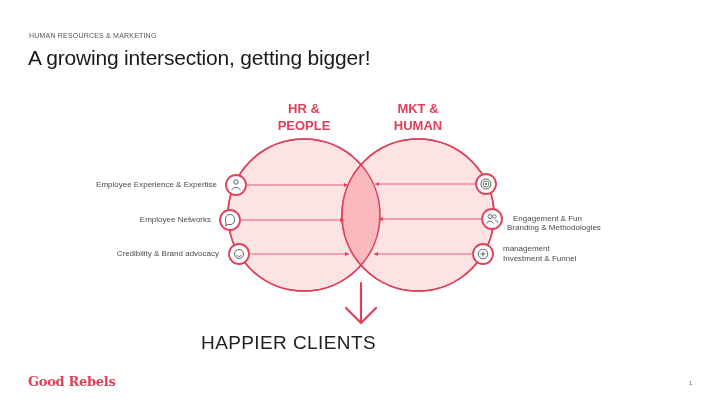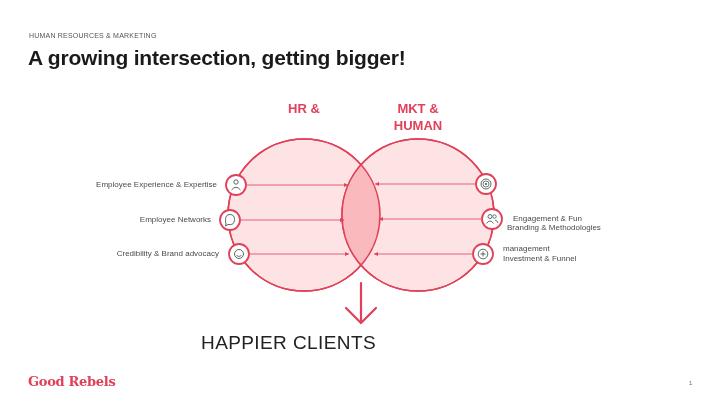--- a/index.html
+++ b/index.html
@@ -1,18 +1,18 @@
 <!DOCTYPE html>
 <html><head>
 <meta charset="utf-8">
 <style>
   html, body { margin: 0; padding: 0; background: #ffffff; }
   body { width: 720px; height: 403px; position: relative; overflow: hidden; font-family: "Liberation Sans", sans-serif; }
   .kicker { position: absolute; left: 29px; top: 32px; font-size: 7px; letter-spacing: 0.2px; color: #555; text-transform: uppercase; }
-  .title { position: absolute; left: 28px; top: 46px; font-size: 21px; font-weight: 700; color: #1a1a1a; letter-spacing: -0.2px; }
+  .title { position: absolute; left: 28px; top: 46px; font-size: 21px; font-weight: 400; color: #1a1a1a; letter-spacing: -0.2px; }
   .circle-label { position: absolute; width: 120px; text-align: center; font-size: 13px; font-weight: 700; color: #e0405a; line-height: 17px; }
   .item-left { position: absolute; font-size: 8px; color: #4a4a4a; text-align: right; width: 190px; }
   .item-right { position: absolute; font-size: 8px; color: #4a4a4a; text-align: left; width: 170px; line-height: 10px; }
   .result { position: absolute; left: 0; width: 577px; top: 332px; text-align: center; font-size: 19px; color: #222; letter-spacing: 0.4px; }
   .logo { position: absolute; left: 28px; top: 374px; font-family: "DejaVu Serif", serif; font-weight: 700; font-size: 13px; color: #e0405a; letter-spacing: -0.3px; }
   .pagenum { position: absolute; left: 689px; top: 380px; font-size: 6px; color: #666; }
   svg.diagram { position: absolute; left: 0; top: 0; }
 </style>
 </head>
 <body>
@@ -90,20 +90,21 @@
   </g>
 
   <g stroke="#e0405a" stroke-width="2.2" fill="none" stroke-linecap="round">
     <line x1="361" y1="283" x2="361" y2="322"></line>
     <path d="M346,308 L361,323 L376,308"></path>
   </g>
 </svg>
 
 <div class="circle-label" style="left:244px; top:100px;">
   <div>HR &amp;</div>
+  <div>PEOPLE</div>
 </div>
 <div class="circle-label" style="left:358px; top:100px;">
   <div>MKT &amp;</div>
   <div>HUMAN</div>
 </div>
 
 <div class="item-left" style="left:27px; top:180px;">Employee Experience &amp; Expertise</div>
 <div class="item-left" style="left:21px; top:215px;">Employee Networks</div>
 <div class="item-left" style="left:29px; top:249px;">Credibility &amp; Brand advocacy</div>
 

